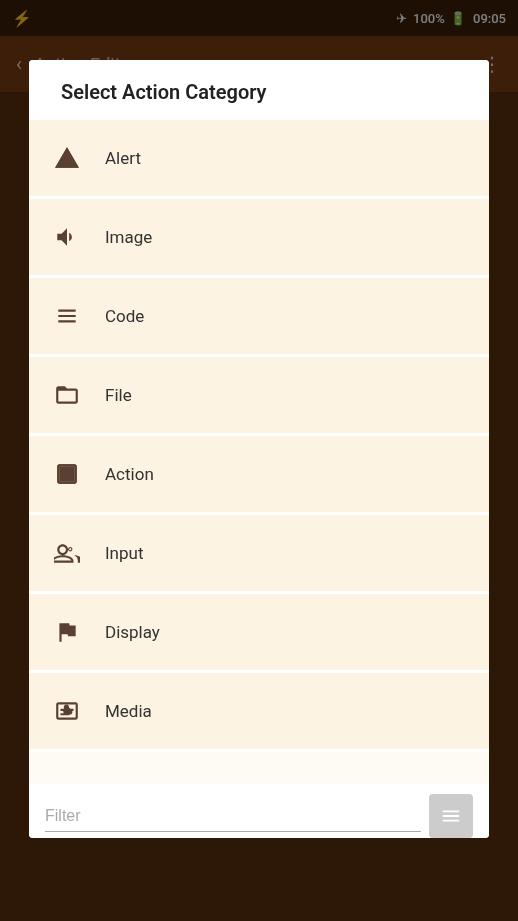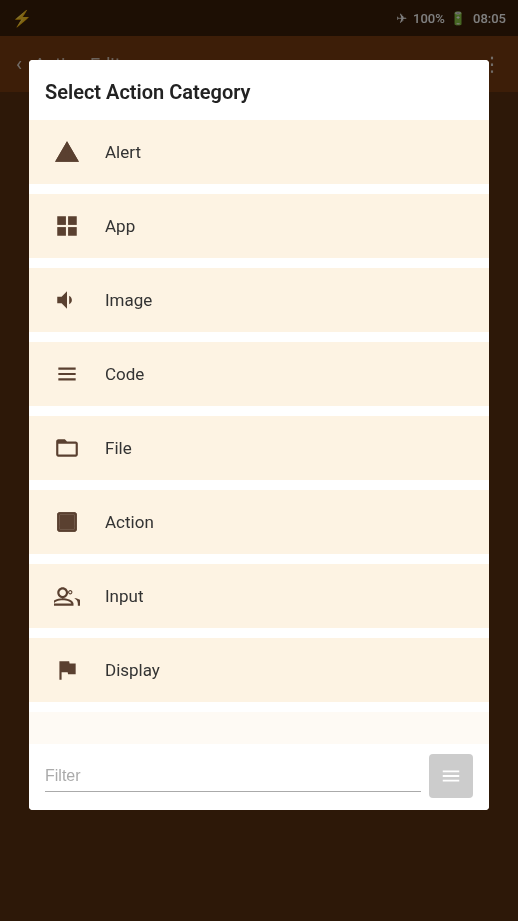--- a/index.html
+++ b/index.html
@@ -67,40 +67,40 @@
       width: 460px;
       background: white;
       border-radius: 4px;
       overflow: hidden;
       display: flex;
       flex-direction: column;
       max-height: 820px;
     }
 
     .dialog-title {
-      padding: 20px 20px 16px 16px;
+      padding: 20px 20px 16px 32px;
       font-size: 20px;
       font-weight: 600;
       color: #222;
       background: white;
     }
 
     .dialog-list {
       flex: 1;
       overflow-y: auto;
       background: white;
     }
 
     .list-item {
       display: flex;
       align-items: center;
       padding: 0 20px;
-      height: 64px;
+      height: 76px;
       background: #fdf3e3;
-      margin-bottom: 10px;
+      margin-bottom: 3px;
       cursor: pointer;
     }
 
     .list-item:last-child {
       margin-bottom: 0;
     }
 
     .item-icon {
       width: 36px;
       height: 36px;
@@ -119,21 +119,21 @@
 
     .item-label {
       font-size: 17px;
       color: #333;
       font-weight: 400;
     }
 
     
     .dialog-bottom {
       background: white;
-      padding: 10px 16px 12px 16px;
+      padding: 10px 16px 0 16px;
       display: flex;
       align-items: center;
       gap: 8px;
     }
 
     .filter-input {
       flex: 1;
       border: none;
       border-bottom: 1px solid #aaa;
       font-size: 16px;
@@ -170,21 +170,21 @@
 <body>
 
 <div class="status-bar">
   <div class="status-left">
     <span style="font-size:16px;">⚡</span>
   </div>
   <div class="status-right">
     <span>✈</span>
     <span>100%</span>
     <span>🔋</span>
-    <span>08:05</span>
+    <span>09:05</span>
   </div>
 </div>
 
 <div class="action-bar">
   <span style="font-size:20px; margin-right:12px; color:rgba(255,255,255,0.8);">‹</span>
   <span style="color:rgba(255,255,255,0.7); font-size:18px;">Action Edit</span>
   <span style="margin-left:auto; font-size:20px; color:rgba(255,255,255,0.8);">⋮</span>
 </div>
 
 <div class="overlay">
@@ -196,31 +196,20 @@
       <div class="list-item">
         <div class="item-icon">
           <svg viewBox="0 0 24 24">
               <path d="M1 21L12 2 23 21H1zm11-3h0v-2h0v2zm0-4h0v-4h0v4z"></path>
               <path d="M12 2L1 21h22L12 2zm-1 13h2v2h-2zm0-6h2v4h-2z"></path>
             </svg>
         </div>
         <span class="item-label">Alert</span>
       </div>
 
-      <div class="list-item">
-        <div class="item-icon">
-          <svg viewBox="0 0 24 24">
-              <rect x="3" y="3" width="8" height="8"></rect>
-              <rect x="13" y="3" width="8" height="8"></rect>
-              <rect x="3" y="13" width="8" height="8"></rect>
-              <rect x="13" y="13" width="8" height="8"></rect>
-            </svg>
-        </div>
-        <span class="item-label">App</span>
-      </div>
 
       <div class="list-item">
         <div class="item-icon">
           <svg viewBox="0 0 24 24">
               <path d="M3 9v6h4l5 5V4L7 9H3zm13.5 3c0-1.77-1.02-3.29-2.5-4.03v8.05c1.48-.73 2.5-2.25 2.5-4.02z"></path>
             </svg>
         </div>
         <span class="item-label">Image</span>
       </div>
 
@@ -265,20 +254,30 @@
 
       <div class="list-item">
         <div class="item-icon">
           <svg viewBox="0 0 24 24">
               <path d="M14.4 6L14 4H5v17h2v-7h5.6l.4 2h7V6h-5.6z"></path>
             </svg>
         </div>
         <span class="item-label">Display</span>
       </div>
 
+      <div class="list-item">
+        <div class="item-icon">
+          <svg viewBox="0 0 24 24">
+              <path d="M20 4H4c-1.1 0-2 .9-2 2v12c0 1.1.9 2 2 2h16c1.1 0 2-.9 2-2V6c0-1.1-.9-2-2-2zm0 14H4V6h16v12zM6 10h12v2H6zm0 4h8v2H6z"></path>
+              <circle cx="12" cy="12" r="3.5"></circle>
+              <path d="M9 8.5C9 7.12 10.12 6 11.5 6S14 7.12 14 8.5 12.88 11 11.5 11 9 9.88 9 8.5zm5.5 7c-1.38 0-2.5-1.12-2.5-2.5S13.12 10.5 14.5 10.5 17 11.62 17 13s-1.12 2.5-2.5 2.5z"></path>
+            </svg>
+        </div>
+        <span class="item-label">Media</span>
+      </div>
 
       <div class="list-item" style="opacity:0.4; height:32px;">
       </div>
 
     </div>
 
     <div class="dialog-bottom">
       <input class="filter-input" type="text" placeholder="Filter" style="">
       <button class="filter-menu-btn">
         <svg viewBox="0 0 24 24">

